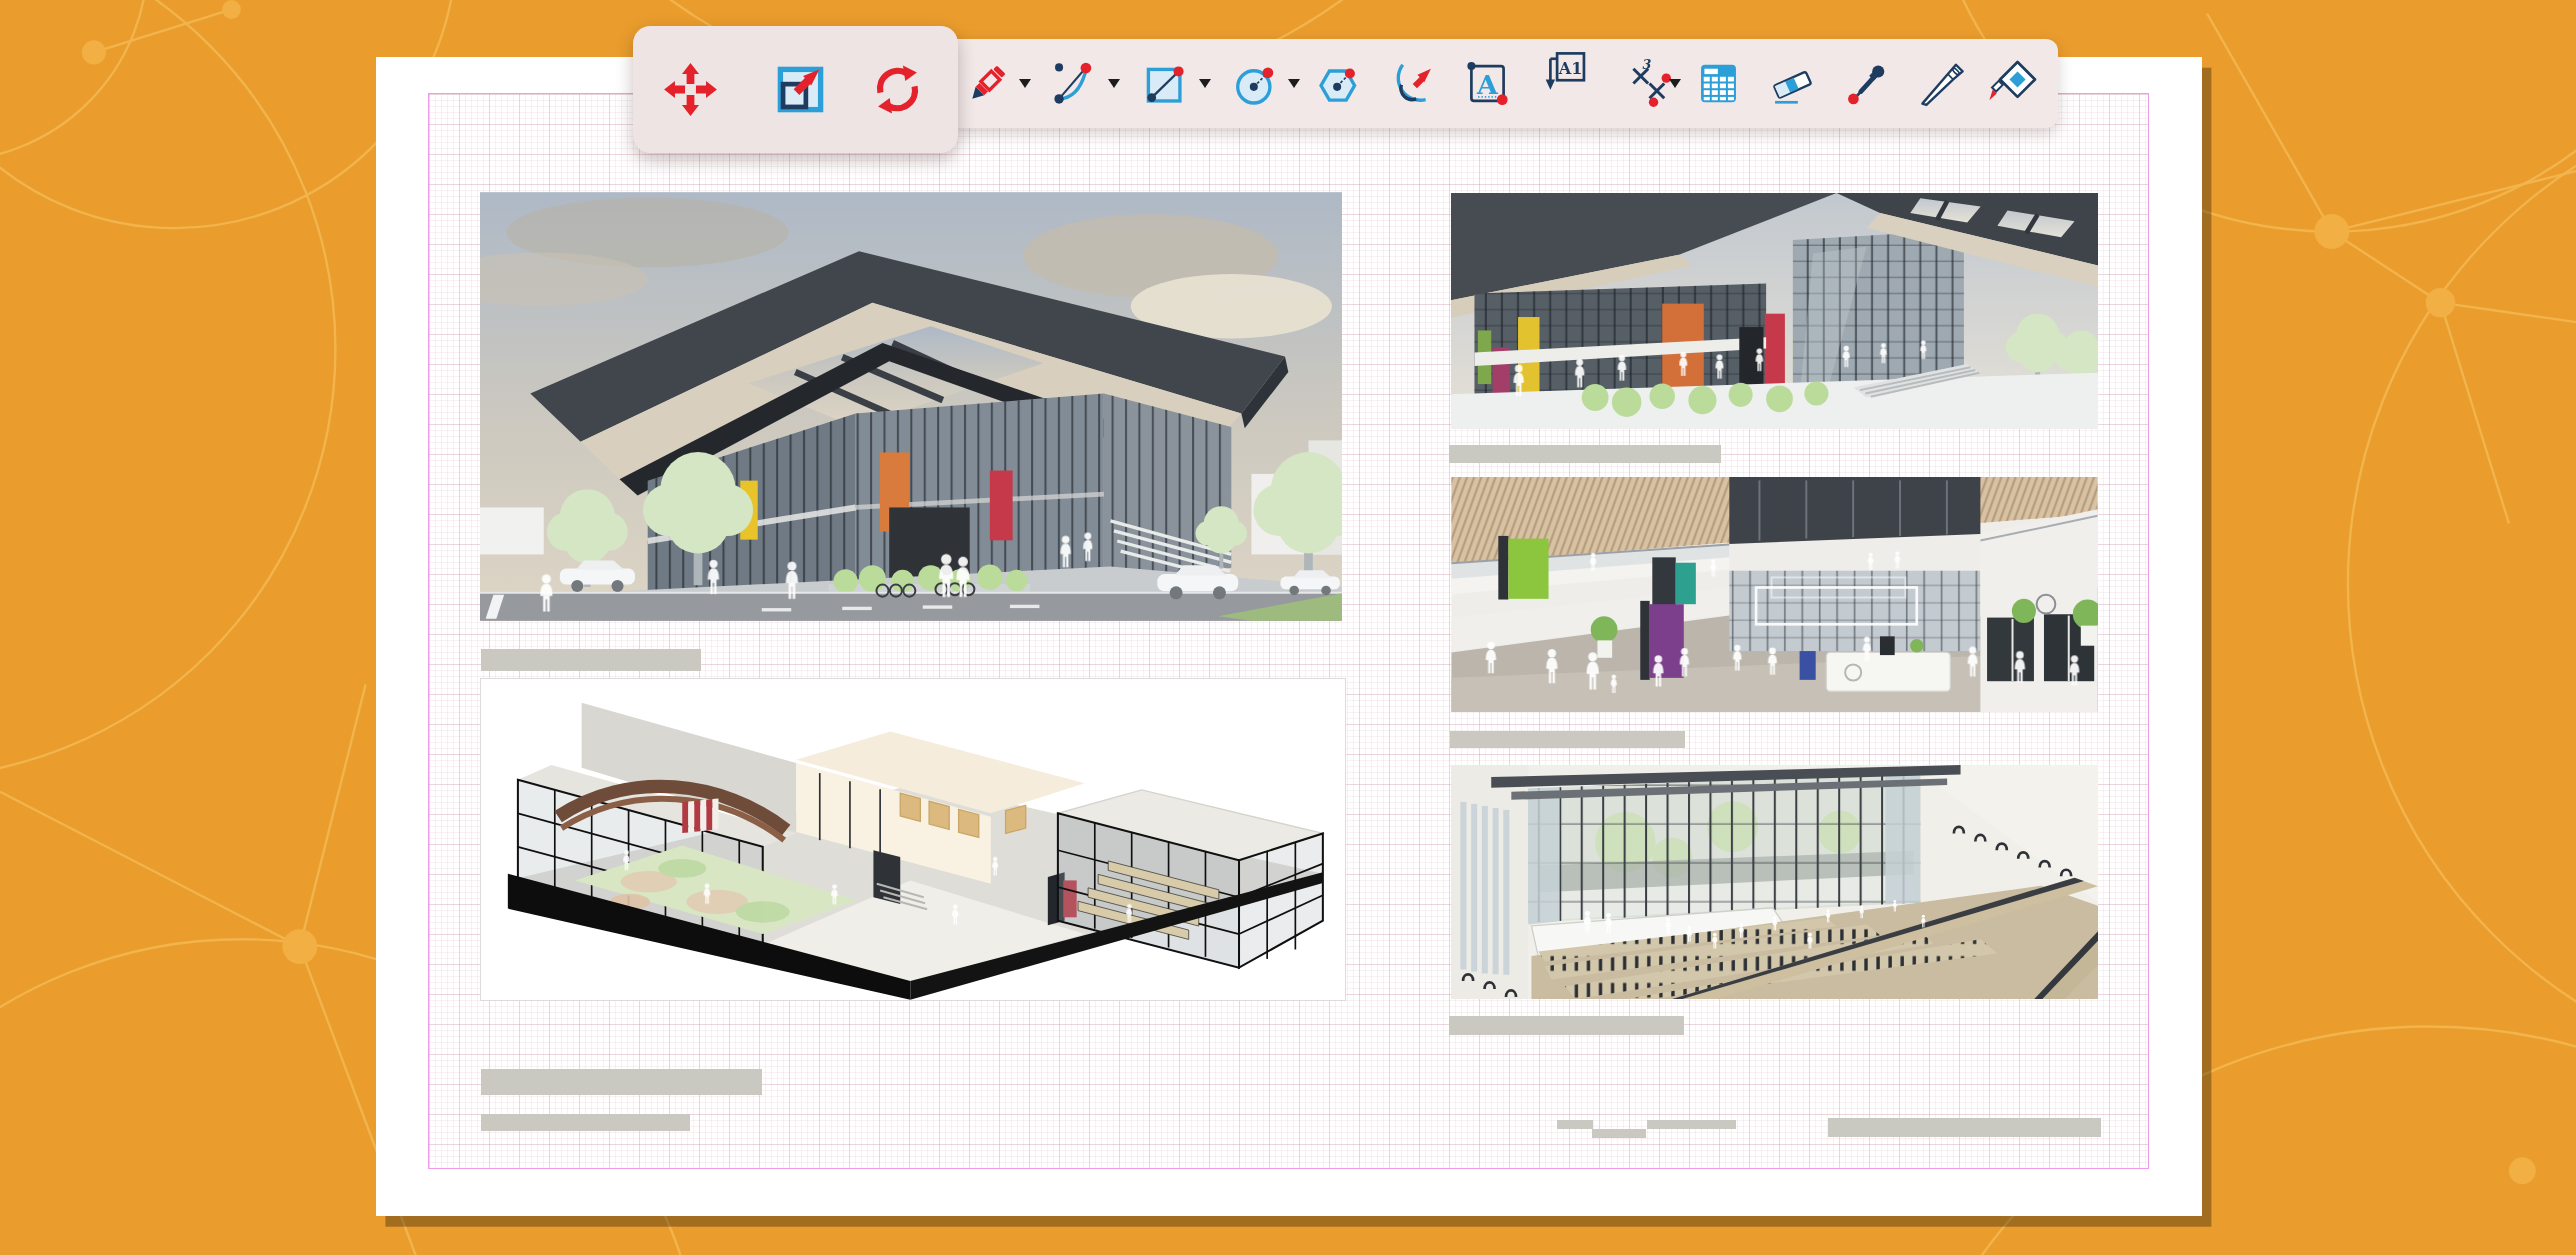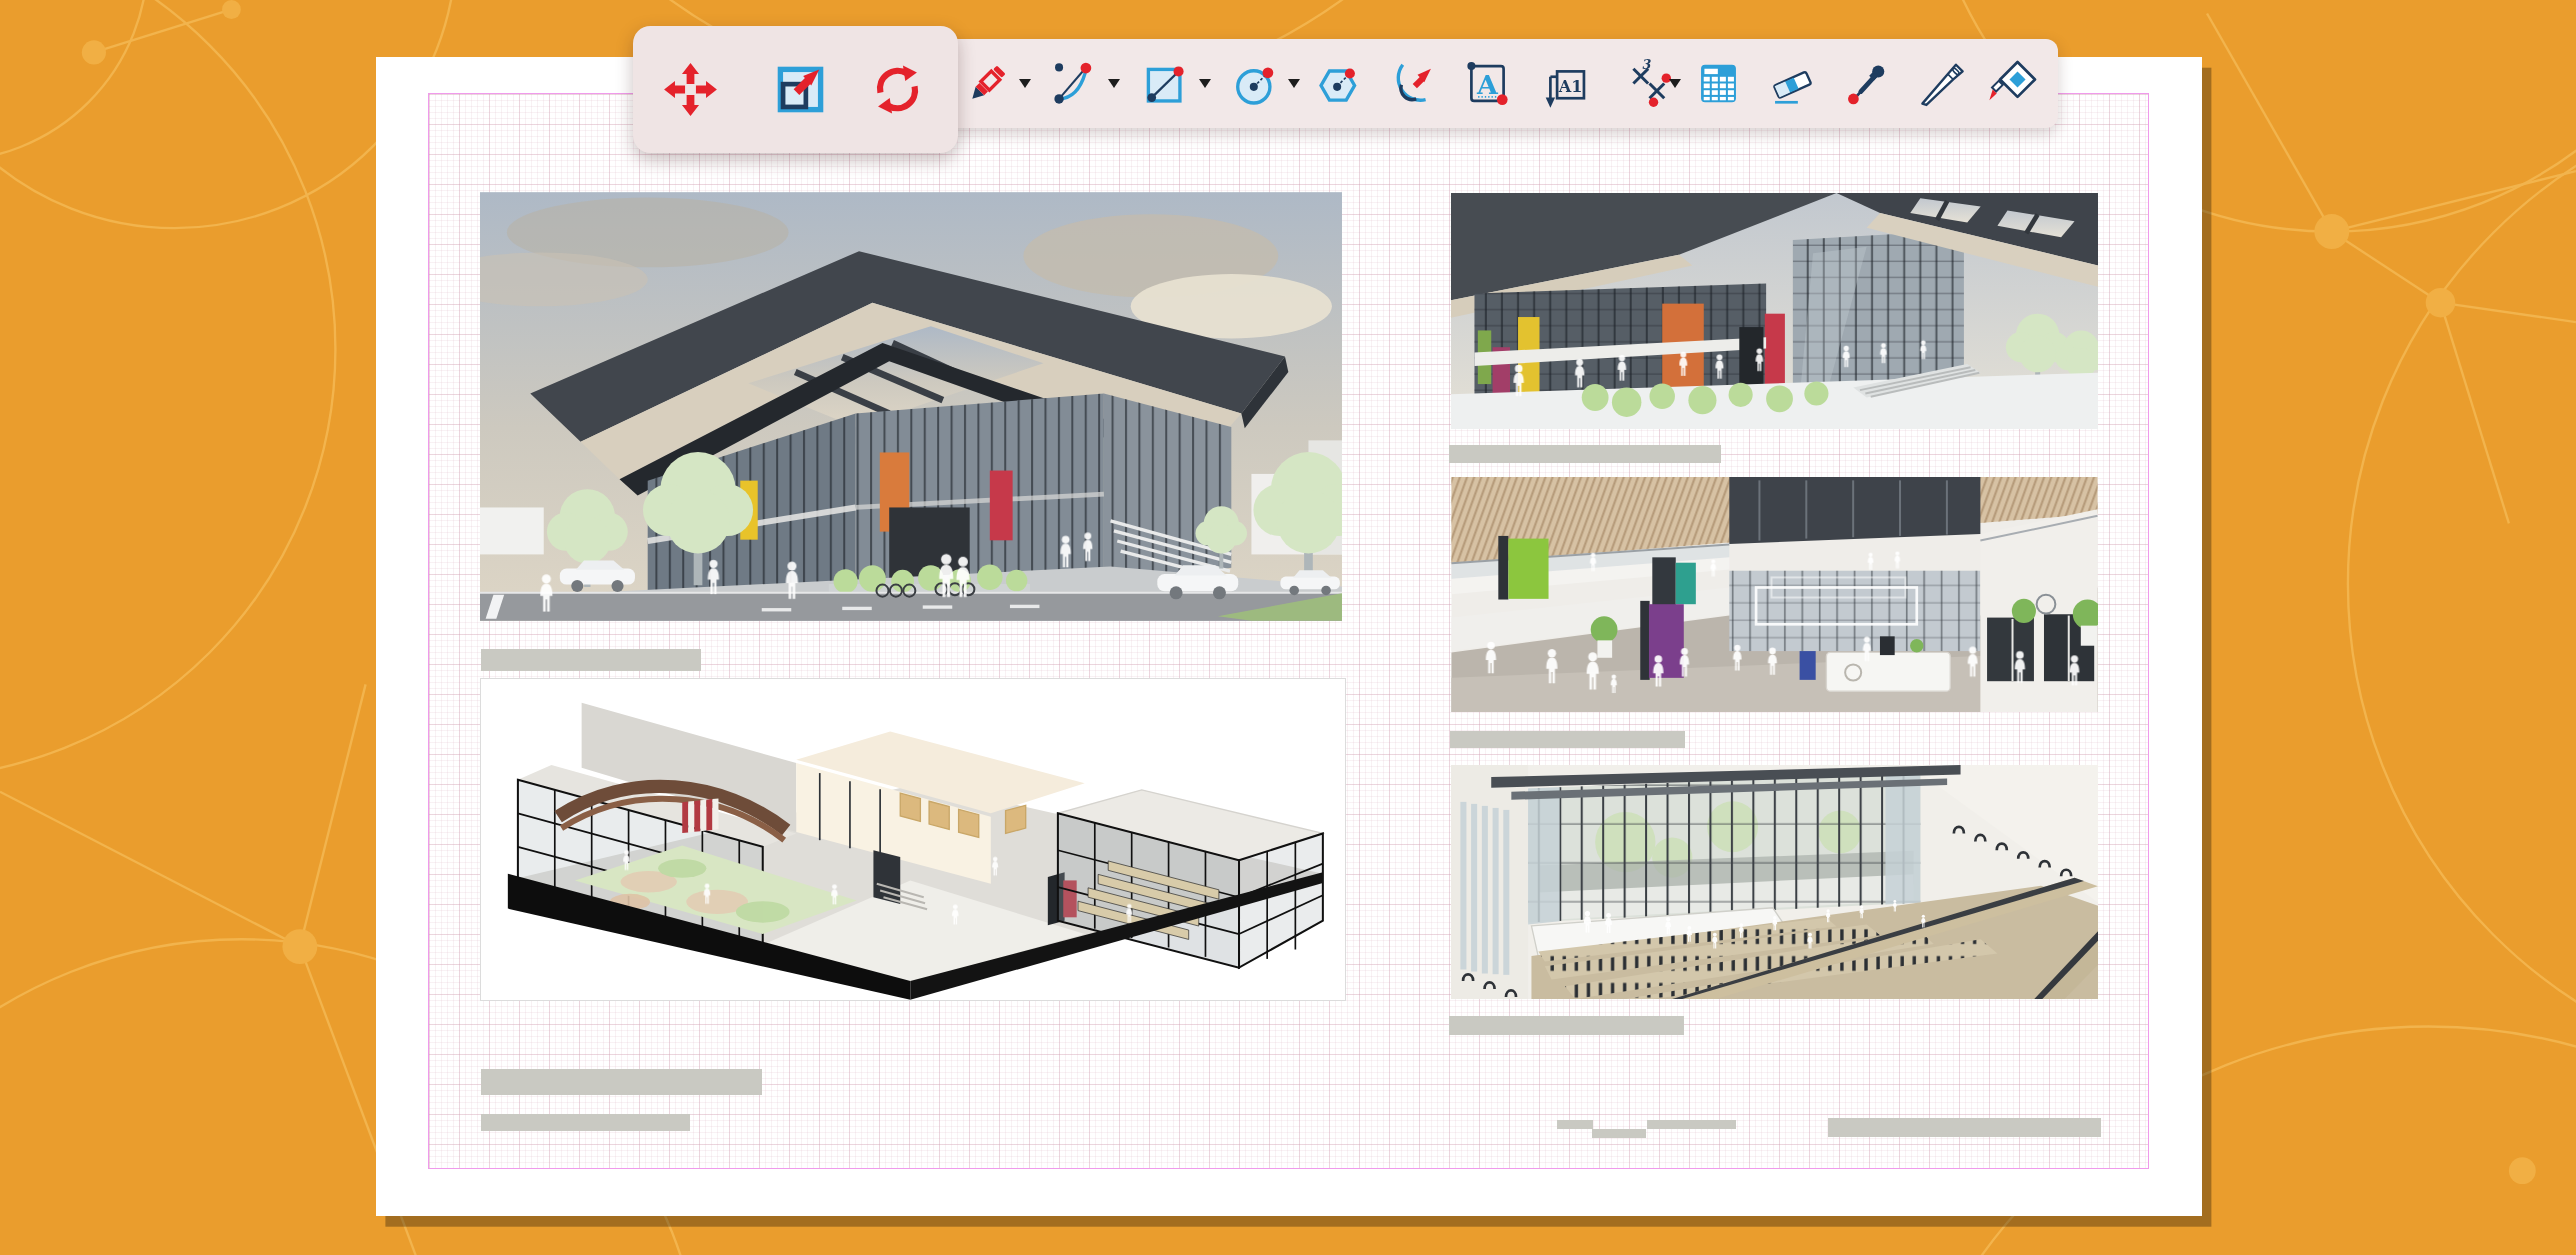--- a/index.html
+++ b/index.html
@@ -614,21 +614,21 @@
 </div>
       <div class="tool" style="left: 801px; top: 19px;">
   <svg width="51" height="51" viewBox="0 0 76 76">
     <rect x="14" y="12" width="48" height="52" rx="4" fill="none" stroke="#1E3C5F" stroke-width="4"></rect>
     <text x="38" y="54" text-anchor="middle" font-family="DejaVu Serif, serif" font-size="40" font-weight="bold" fill="#2D9FD8">A</text>
     <line x1="24" y1="58" x2="52" y2="58" stroke="#2D9FD8" stroke-width="2.5" stroke-dasharray="2 3"></line>
     <circle cx="14" cy="12" r="6" fill="#1E3C5F"></circle>
     <circle cx="60" cy="62" r="8" fill="#E4222B"></circle>
   </svg>
 </div>
-      <div class="tool" style="left: 880px; top: 23px;">
+      <div class="tool" style="left: 880px; top: 5px;">
   <svg width="51" height="51" viewBox="0 0 76 76">
     <rect x="24" y="14" width="40" height="40" fill="none" stroke="#1E3C5F" stroke-width="4"></rect>
     <text x="44" y="44" text-anchor="middle" font-family="DejaVu Serif, serif" font-size="24" font-weight="bold" fill="#1E3C5F">A1</text>
     <line x1="14" y1="22" x2="24" y2="22" stroke="#1E3C5F" stroke-width="4"></line>
     <line x1="14" y1="22" x2="14" y2="56" stroke="#1E3C5F" stroke-width="4"></line>
     <polygon points="14,68 7,53 21,53" fill="#1E3C5F"></polygon>
   </svg>
 </div>
       <div class="tool" style="left: 963px; top: 19px;">
   <svg width="51" height="51" viewBox="0 0 76 76">

